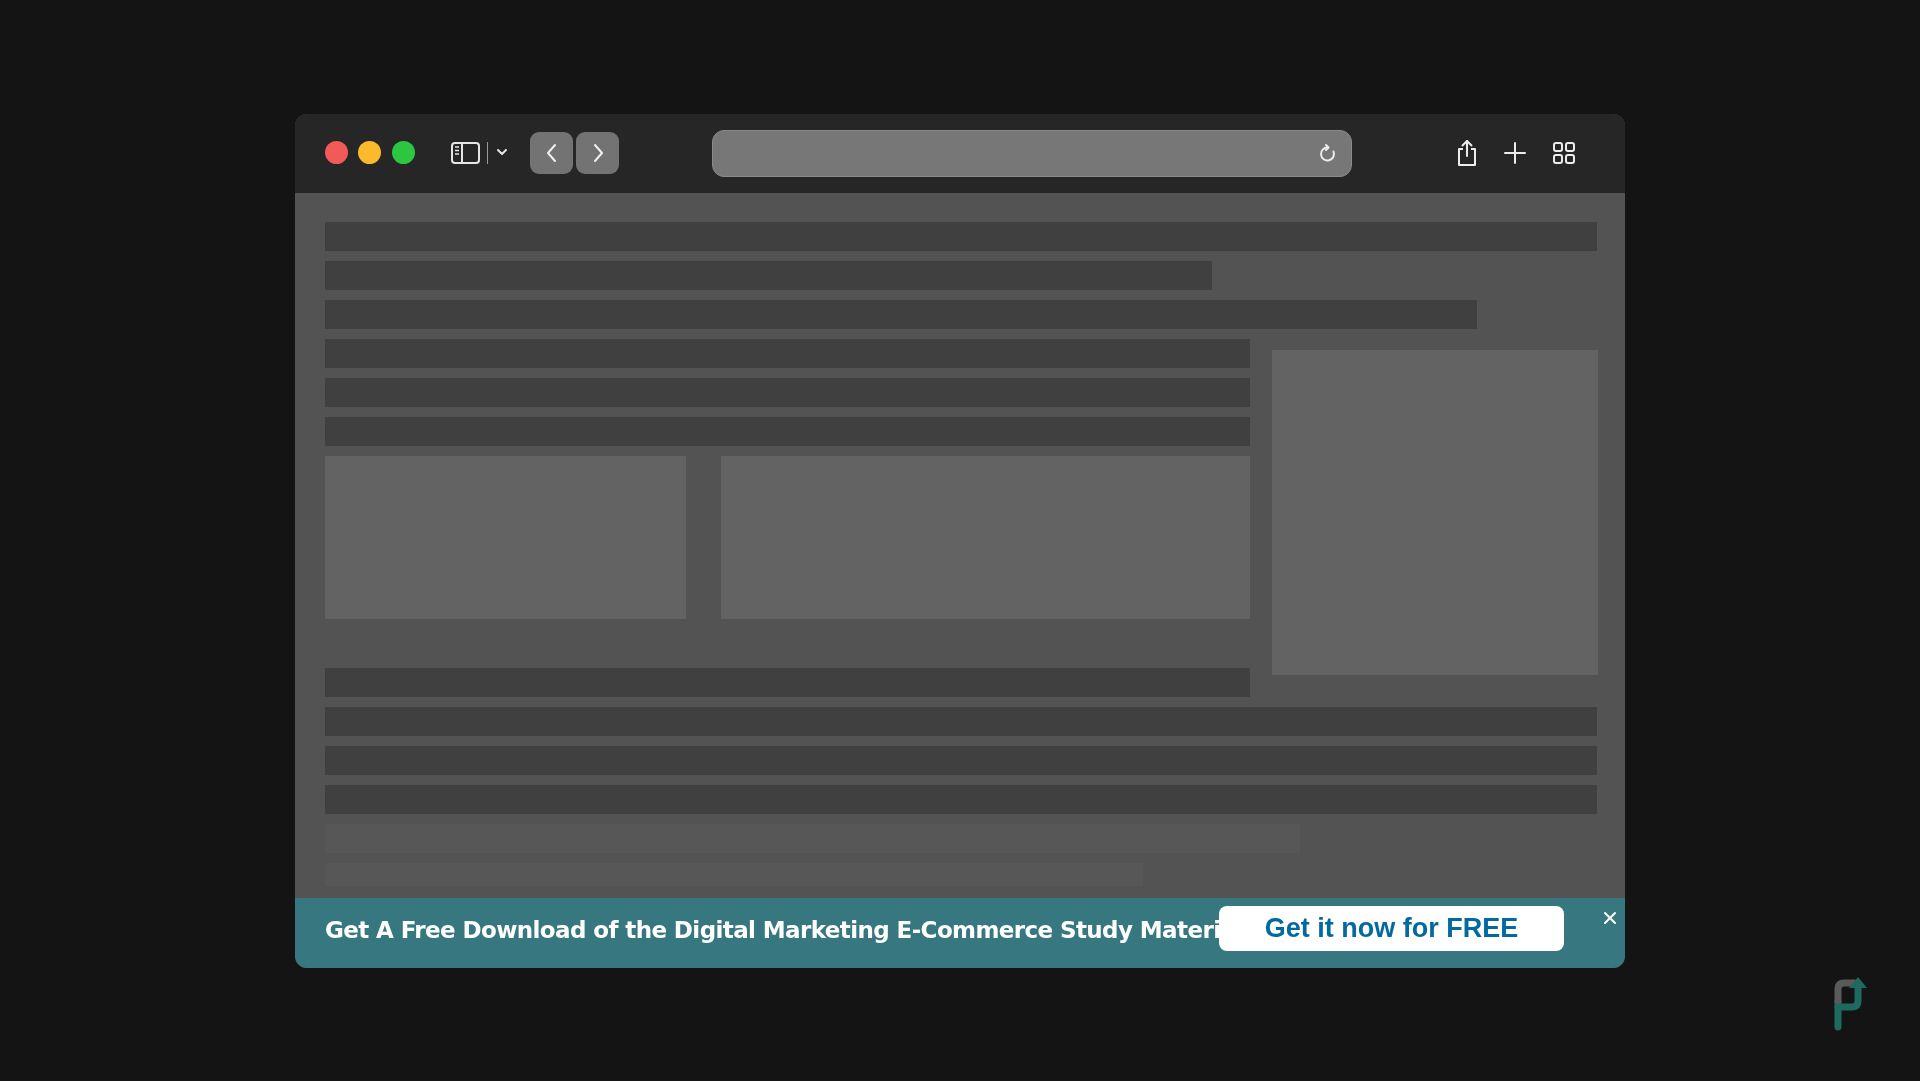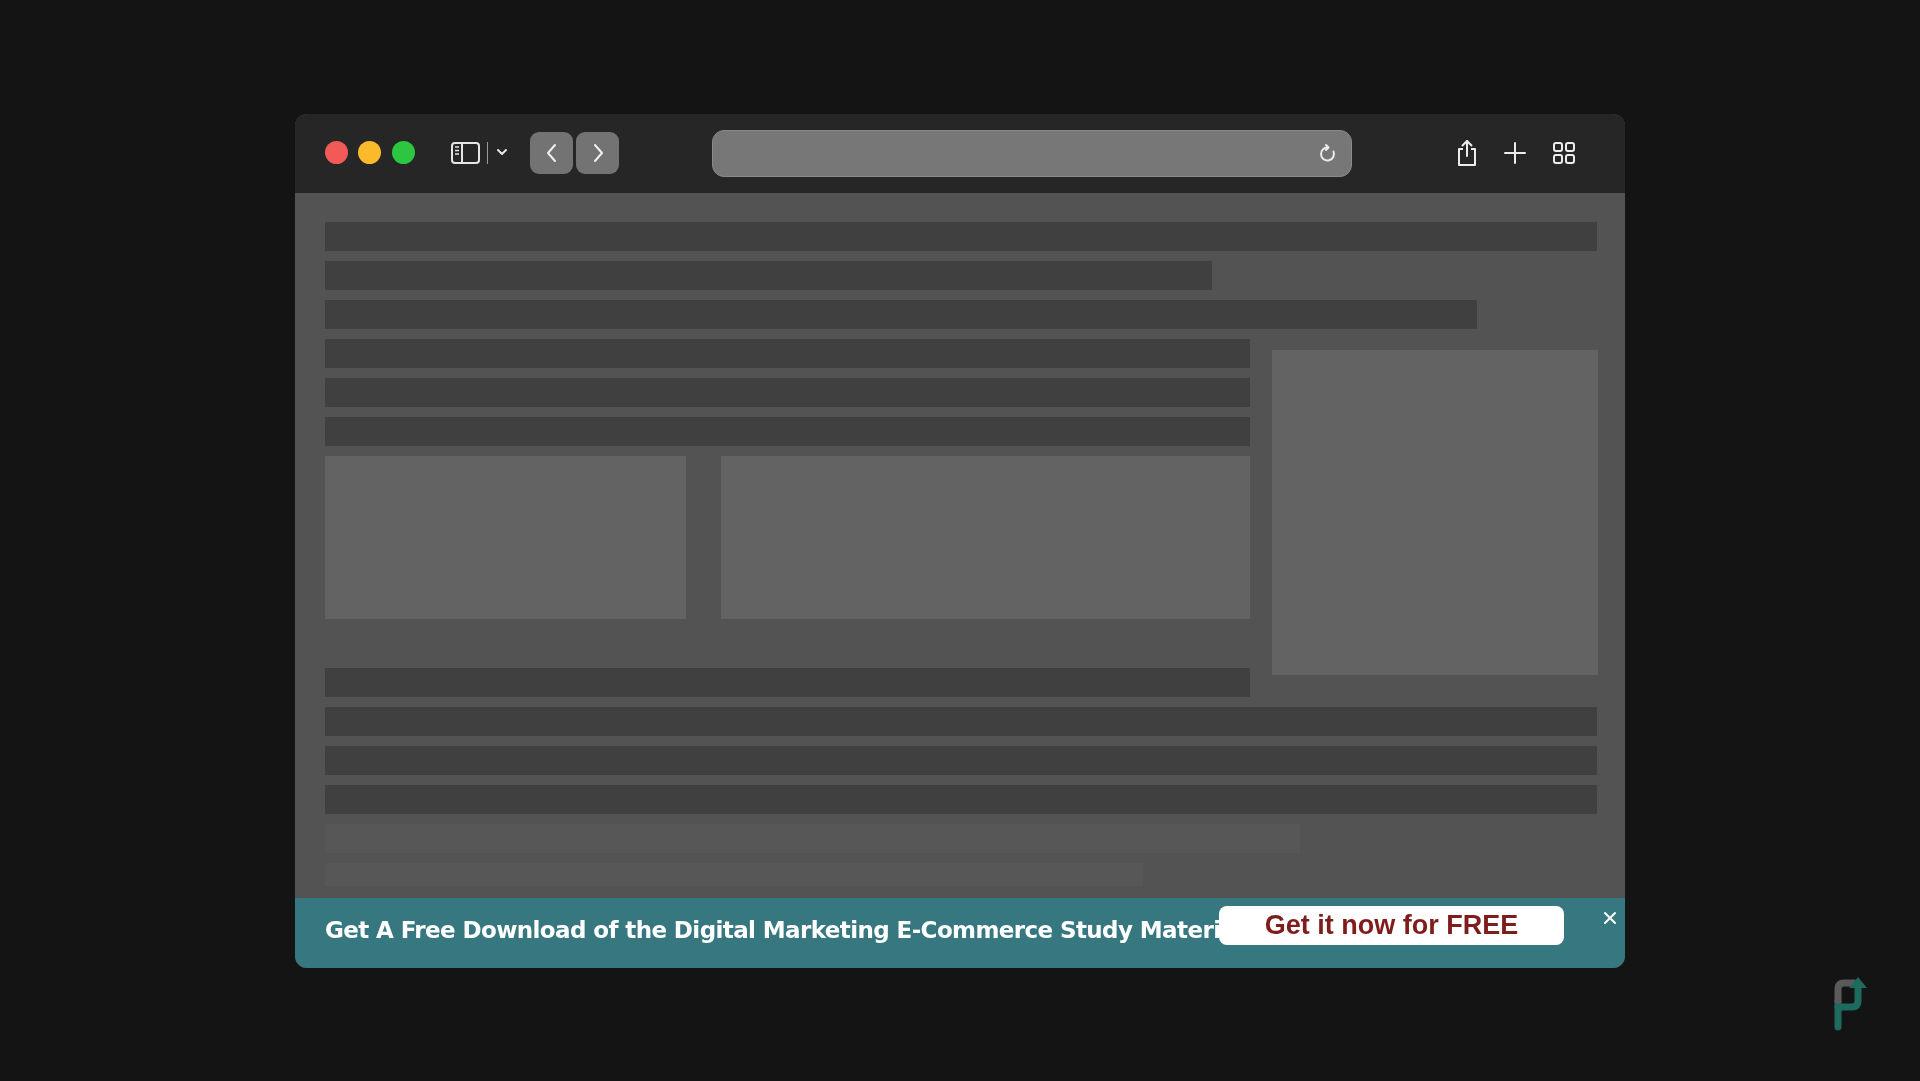--- a/index.html
+++ b/index.html
@@ -49,23 +49,23 @@
   .banner {
     position: absolute; left: 0; top: 784px; width: 100%; height: 70px;
     background: #377880; display: flex; align-items: center;
   }
   .banner-text {
     position: absolute; left: 30px; top: 19px; color: #ffffff;
     font-family: "DejaVu Sans", sans-serif; font-weight: bold; font-size: 23px; letter-spacing: -0.6px;
     white-space: nowrap;
   }
   .cta {
-    position: absolute; left: 924px; top: 8px; width: 345px; height: 39px;
+    position: absolute; left: 924px; top: 8px; width: 345px; height: 45px;
     border-radius: 8px; background: #ffffff; border: none;
-    color: #7f1d1d; font-family: "Liberation Sans", sans-serif; font-weight: bold; font-size: 27px;
+    color: #0369a1; font-family: "Liberation Sans", sans-serif; font-weight: bold; font-size: 27px;
     cursor: pointer;
   }
   .banner-close { position: absolute; left: 1306px; top: 11px; width: 18px; height: 18px; cursor: pointer; }
 
   .logo { position: absolute; left: 1828px; top: 975px; width: 42px; height: 56px; }
 </style>
 </head>
 <body>
 
 <div class="window">

